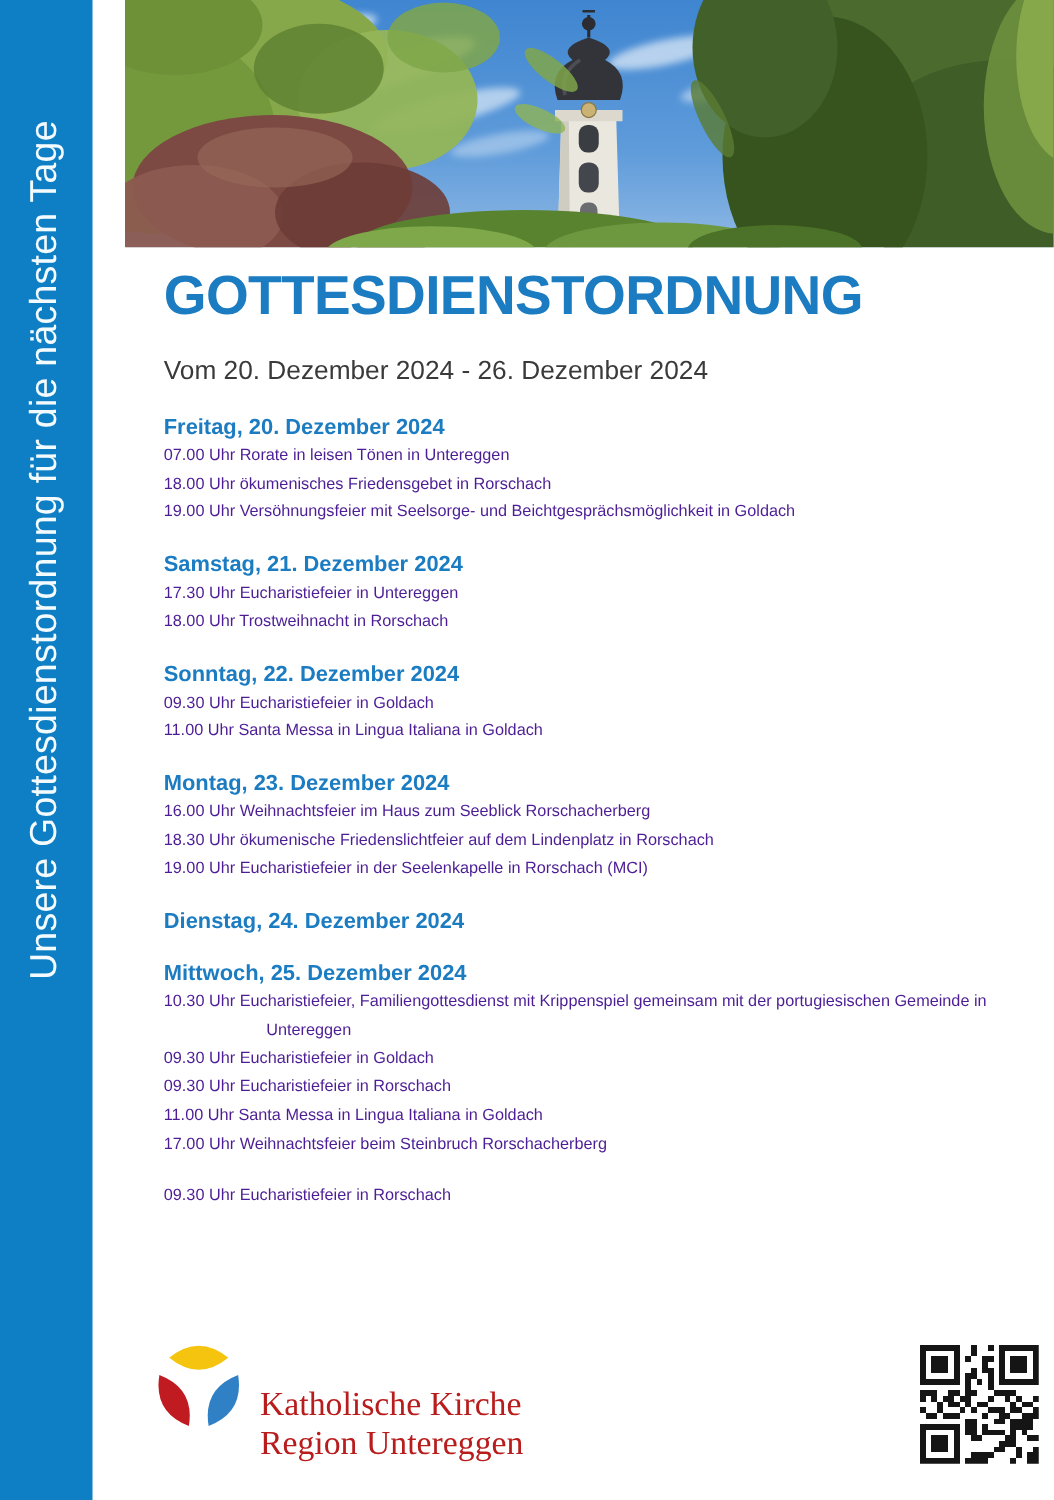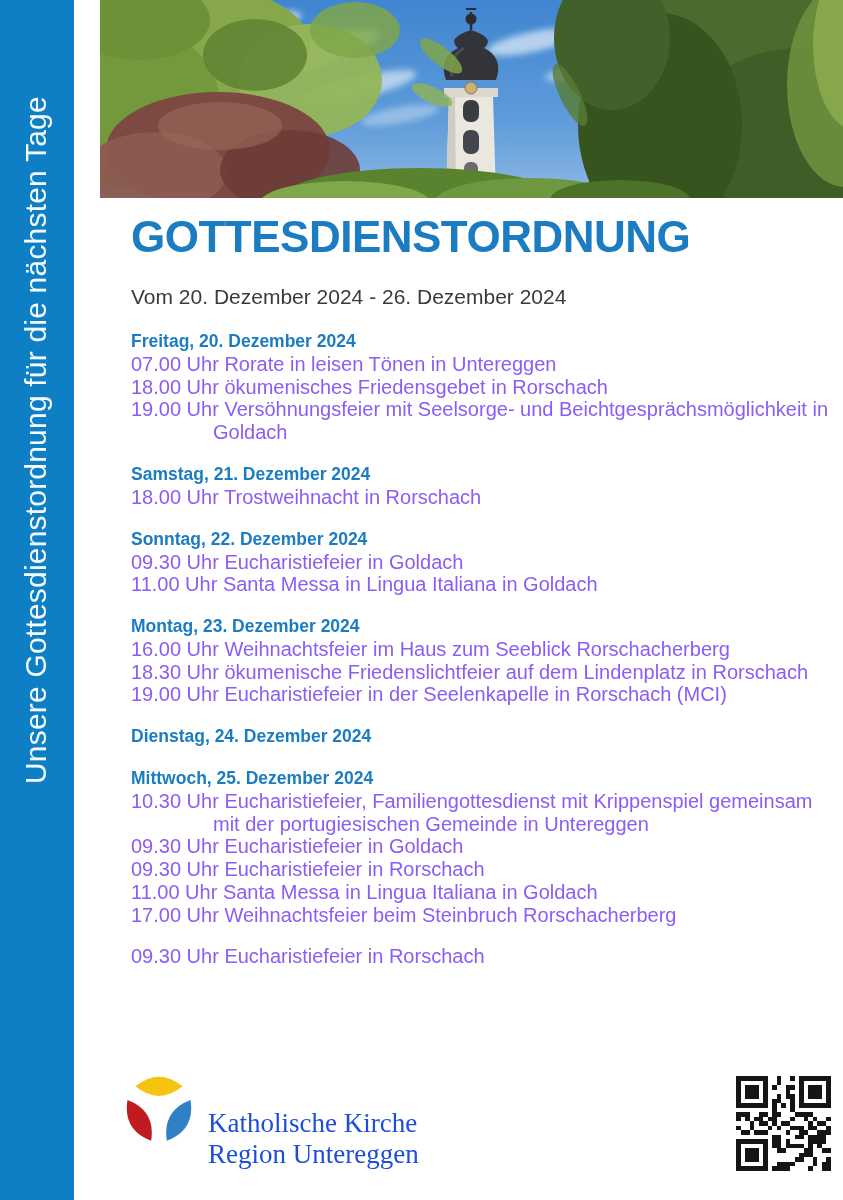--- a/index.html
+++ b/index.html
@@ -47,35 +47,35 @@
     margin-top:21px;
     font-size:21px; line-height:28px;
     color:#3a3a3a;
   }
   .day-section { margin-top:19px; }
   h2.day {
     font-size:17.5px; line-height:23px; font-weight:700;
     color:#1b7cc2;
   }
   p.event {
-    font-size:20px; line-height:22.7px;
-    color:#8b5cf6;
+    font-size:13px; line-height:22.7px;
+    color:#4c1d95;
     max-width:700px;
     padding-left:82px; text-indent:-82px; 
   }
   
   .logo {
     position:absolute; left:24px; top:1074px;
     width:70px; height:70px;
   }
   .org-name {
     position:absolute; left:108px; top:1108px;
     font-family:"Liberation Serif", serif;
     font-size:27px; line-height:31px;
-    color:#1d4ed8;
+    color:#b91c1c;
   }
   .qr {
     position:absolute; left:636px; top:1076px;
     width:95px; height:95px;
   }
 </style>
 </head>
 <body>
 
 <div class="page">
@@ -174,20 +174,21 @@
     <div class="events">
               <p class="event">07.00 Uhr Rorate in leisen Tönen in Untereggen</p>
               <p class="event">18.00 Uhr ökumenisches Friedensgebet in Rorschach</p>
               <p class="event">19.00 Uhr Versöhnungsfeier mit Seelsorge- und Beichtgesprächsmöglichkeit in Goldach</p>
             </div>
   </section>
 
   <section class="day-section">
     <h2 class="day">Samstag, 21. Dezember 2024</h2>
     <div class="events">
+              <p class="event">17.30 Uhr Eucharistiefeier in Untereggen</p>
               <p class="event">18.00 Uhr Trostweihnacht in Rorschach</p>
             </div>
   </section>
 
   <section class="day-section">
     <h2 class="day">Sonntag, 22. Dezember 2024</h2>
     <div class="events">
               <p class="event">09.30 Uhr Eucharistiefeier in Goldach</p>
               <p class="event">11.00 Uhr Santa Messa in Lingua Italiana in Goldach</p>
             </div>

